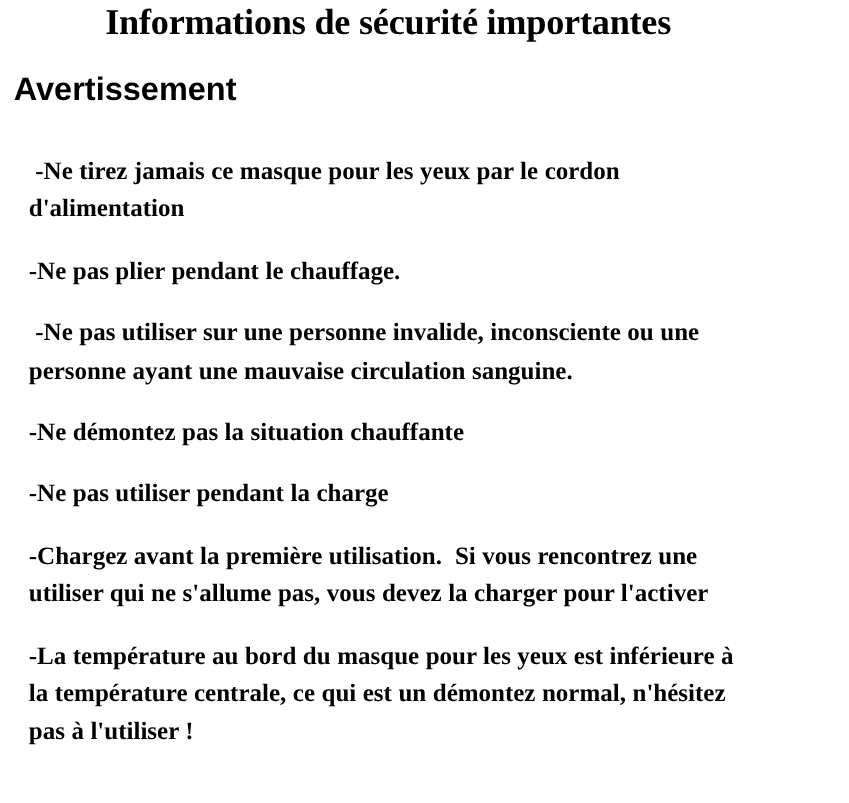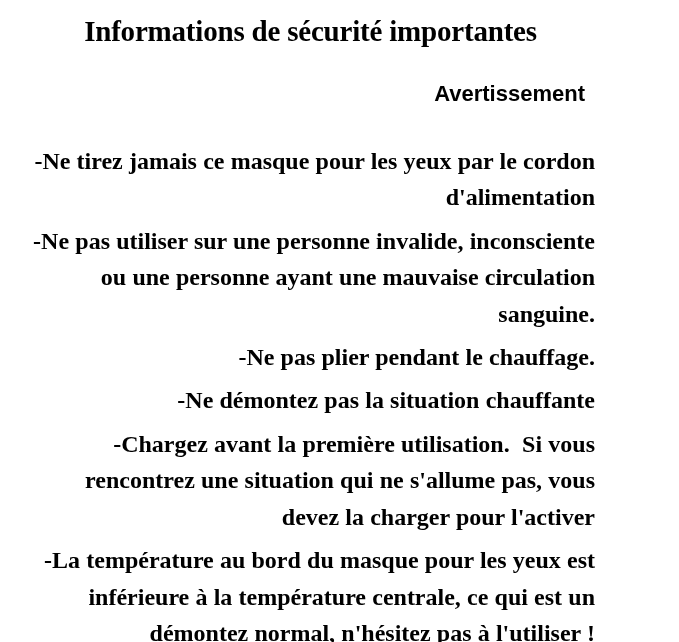--- a/index.html
+++ b/index.html
@@ -11,68 +11,69 @@
     width: 679px;
     height: 642px;
     overflow: hidden;
     font-family: "Liberation Serif", serif;
     color: #000000;
   }
   .page {
     width: 621px;
     height: 642px;
     box-sizing: border-box;
-    padding: 16px;
+    padding: 3px;
     position: relative;
   }
   .doc-title {
     font-family: "Liberation Serif", serif;
     font-weight: bold;
     font-size: 29px;
     text-align: center;
     line-height: 1.05;
     margin: 0;
     padding: 0 4px;
     letter-spacing: -0.2px;
   }
   .doc-subtitle {
     font-family: "Liberation Sans", sans-serif;
     font-weight: bold;
-    font-size: 22px;
-    text-align: right;
+    font-size: 26px;
+    text-align: left;
     line-height: 1.1;
-    margin: 16px;
+    margin: 4px;
     padding: 20px 4px 0 4px;
   }
   .body-block {
     padding: 16px 6px 0 4px;
   }
   .para {
     font-family: "Liberation Serif", serif;
     font-weight: bold;
-    font-size: 24px;
+    font-size: 20px;
     line-height: 1.52;
-    margin: 4px;
+    margin: 16px;
     padding: 0 0 3px 0;
-    text-align: right;
+    text-align: left;
     white-space: pre-wrap;
     word-spacing: 0.2px;
   }
 </style>
 </head>
 <body>
 
 <div class="page">
 
   <h1 class="doc-title">Informations de sécurité importantes</h1>
 
   <h2 class="doc-subtitle">Avertissement</h2>
 
   <div class="body-block">
     <p class="para"> -Ne tirez jamais ce masque pour les yeux par le cordon d'alimentation</p>
+    <p class="para">-Ne pas plier pendant le chauffage.</p>
     <p class="para"> -Ne pas utiliser sur une personne invalide, inconsciente ou une personne ayant une mauvaise circulation sanguine.</p>
-    <p class="para">-Ne pas plier pendant le chauffage.</p>
     <p class="para">-Ne démontez pas la situation chauffante</p>
-    <p class="para">-Chargez avant la première utilisation.  Si vous rencontrez une situation qui ne s'allume pas, vous devez la charger pour l'activer</p>
+    <p class="para">-Ne pas utiliser pendant la charge</p>
+    <p class="para">-Chargez avant la première utilisation.  Si vous rencontrez une utiliser qui ne s'allume pas, vous devez la charger pour l'activer</p>
     <p class="para">-La température au bord du masque pour les yeux est inférieure à la température centrale, ce qui est un démontez normal, n'hésitez pas à l'utiliser !</p>
   </div>
 
 </div>
 
 </body></html>

